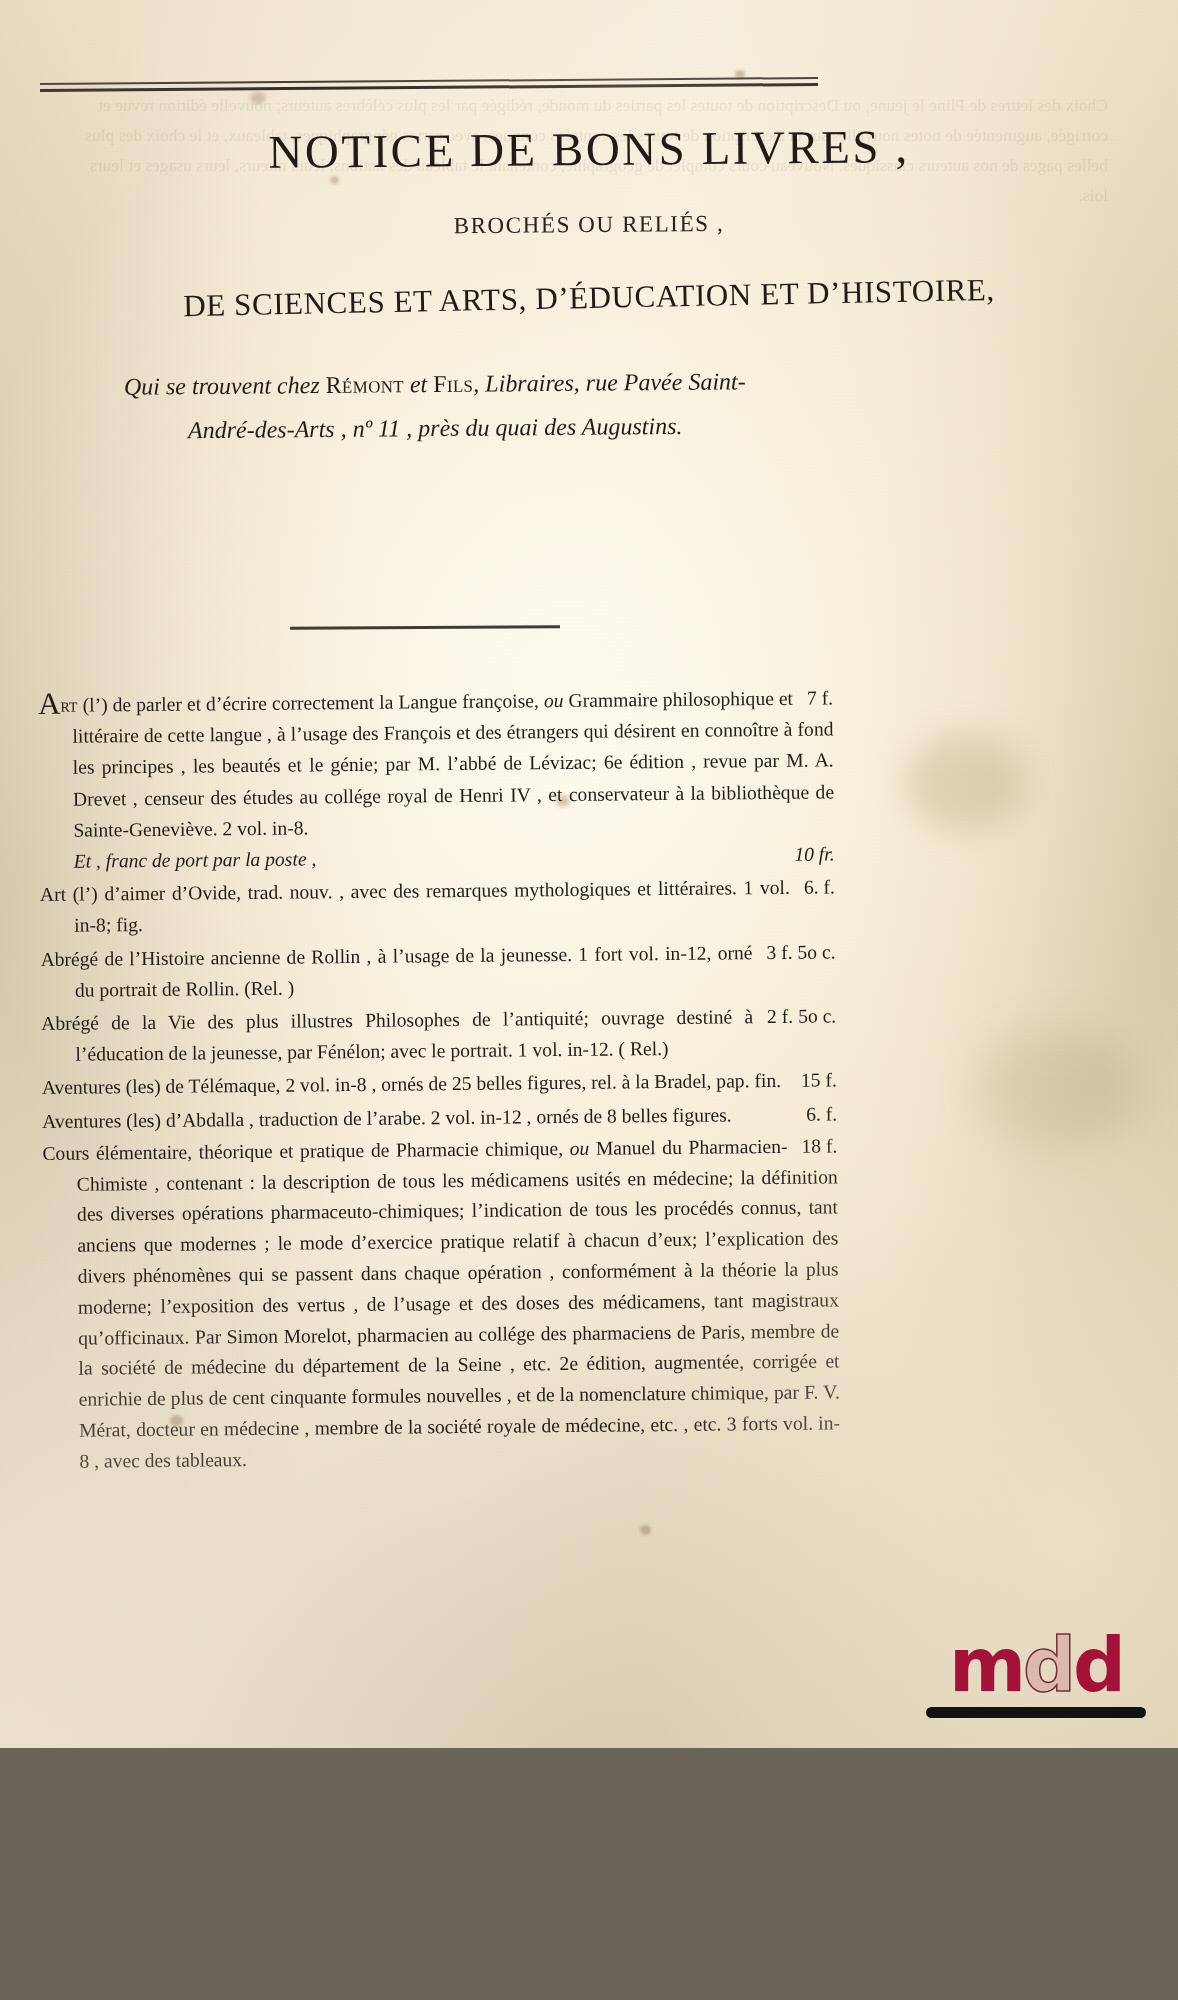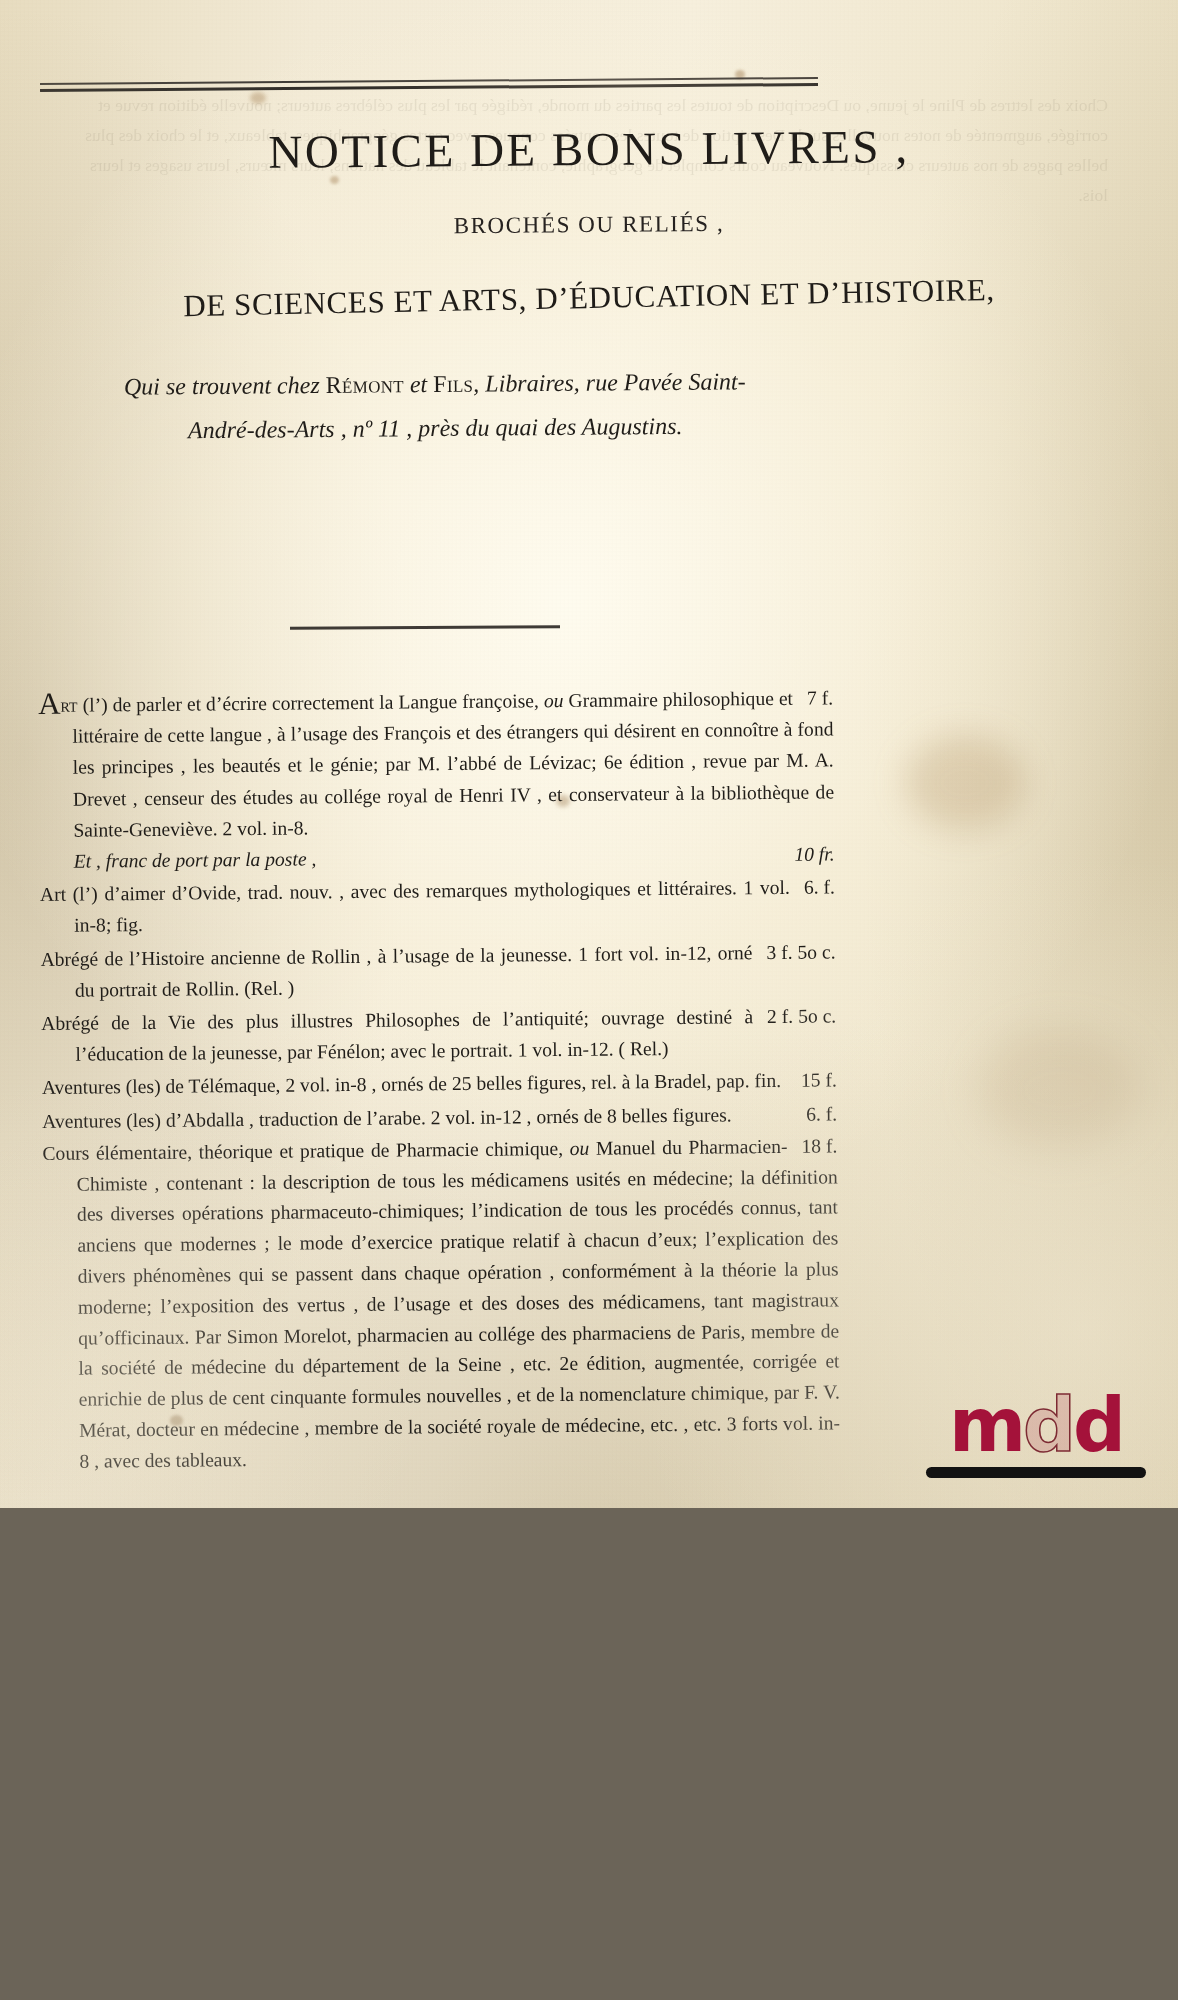--- a/index.html
+++ b/index.html
@@ -9,21 +9,21 @@
     background: #6b6458;
   }
   body {
     font-family: "Liberation Serif", serif;
   }
 
   
   #page {
     position: relative;
     width: 1178px;
-    height: 1508px;
+    height: 1748px;
     overflow: hidden;
     background: #efe7d2;
     background-image:
       radial-gradient(ellipse 70% 55% at 48% 40%, rgba(255,252,240,0.95) 0%, rgba(250,243,222,0.55) 45%, rgba(231,218,186,0.0) 75%),
       radial-gradient(ellipse 120% 60% at 50% 102%, rgba(176,160,124,0.40) 0%, rgba(176,160,124,0.0) 60%),
       radial-gradient(ellipse 60% 90% at 2% 50%, rgba(168,152,118,0.38) 0%, rgba(168,152,118,0.0) 55%),
       radial-gradient(ellipse 45% 100% at 100% 50%, rgba(180,164,128,0.32) 0%, rgba(180,164,128,0.0) 60%),
       linear-gradient(100deg, #e7dcc0 0%, #f2ead6 22%, #f6efdd 48%, #efe6cd 74%, #e2d6b6 100%);
   }
 

